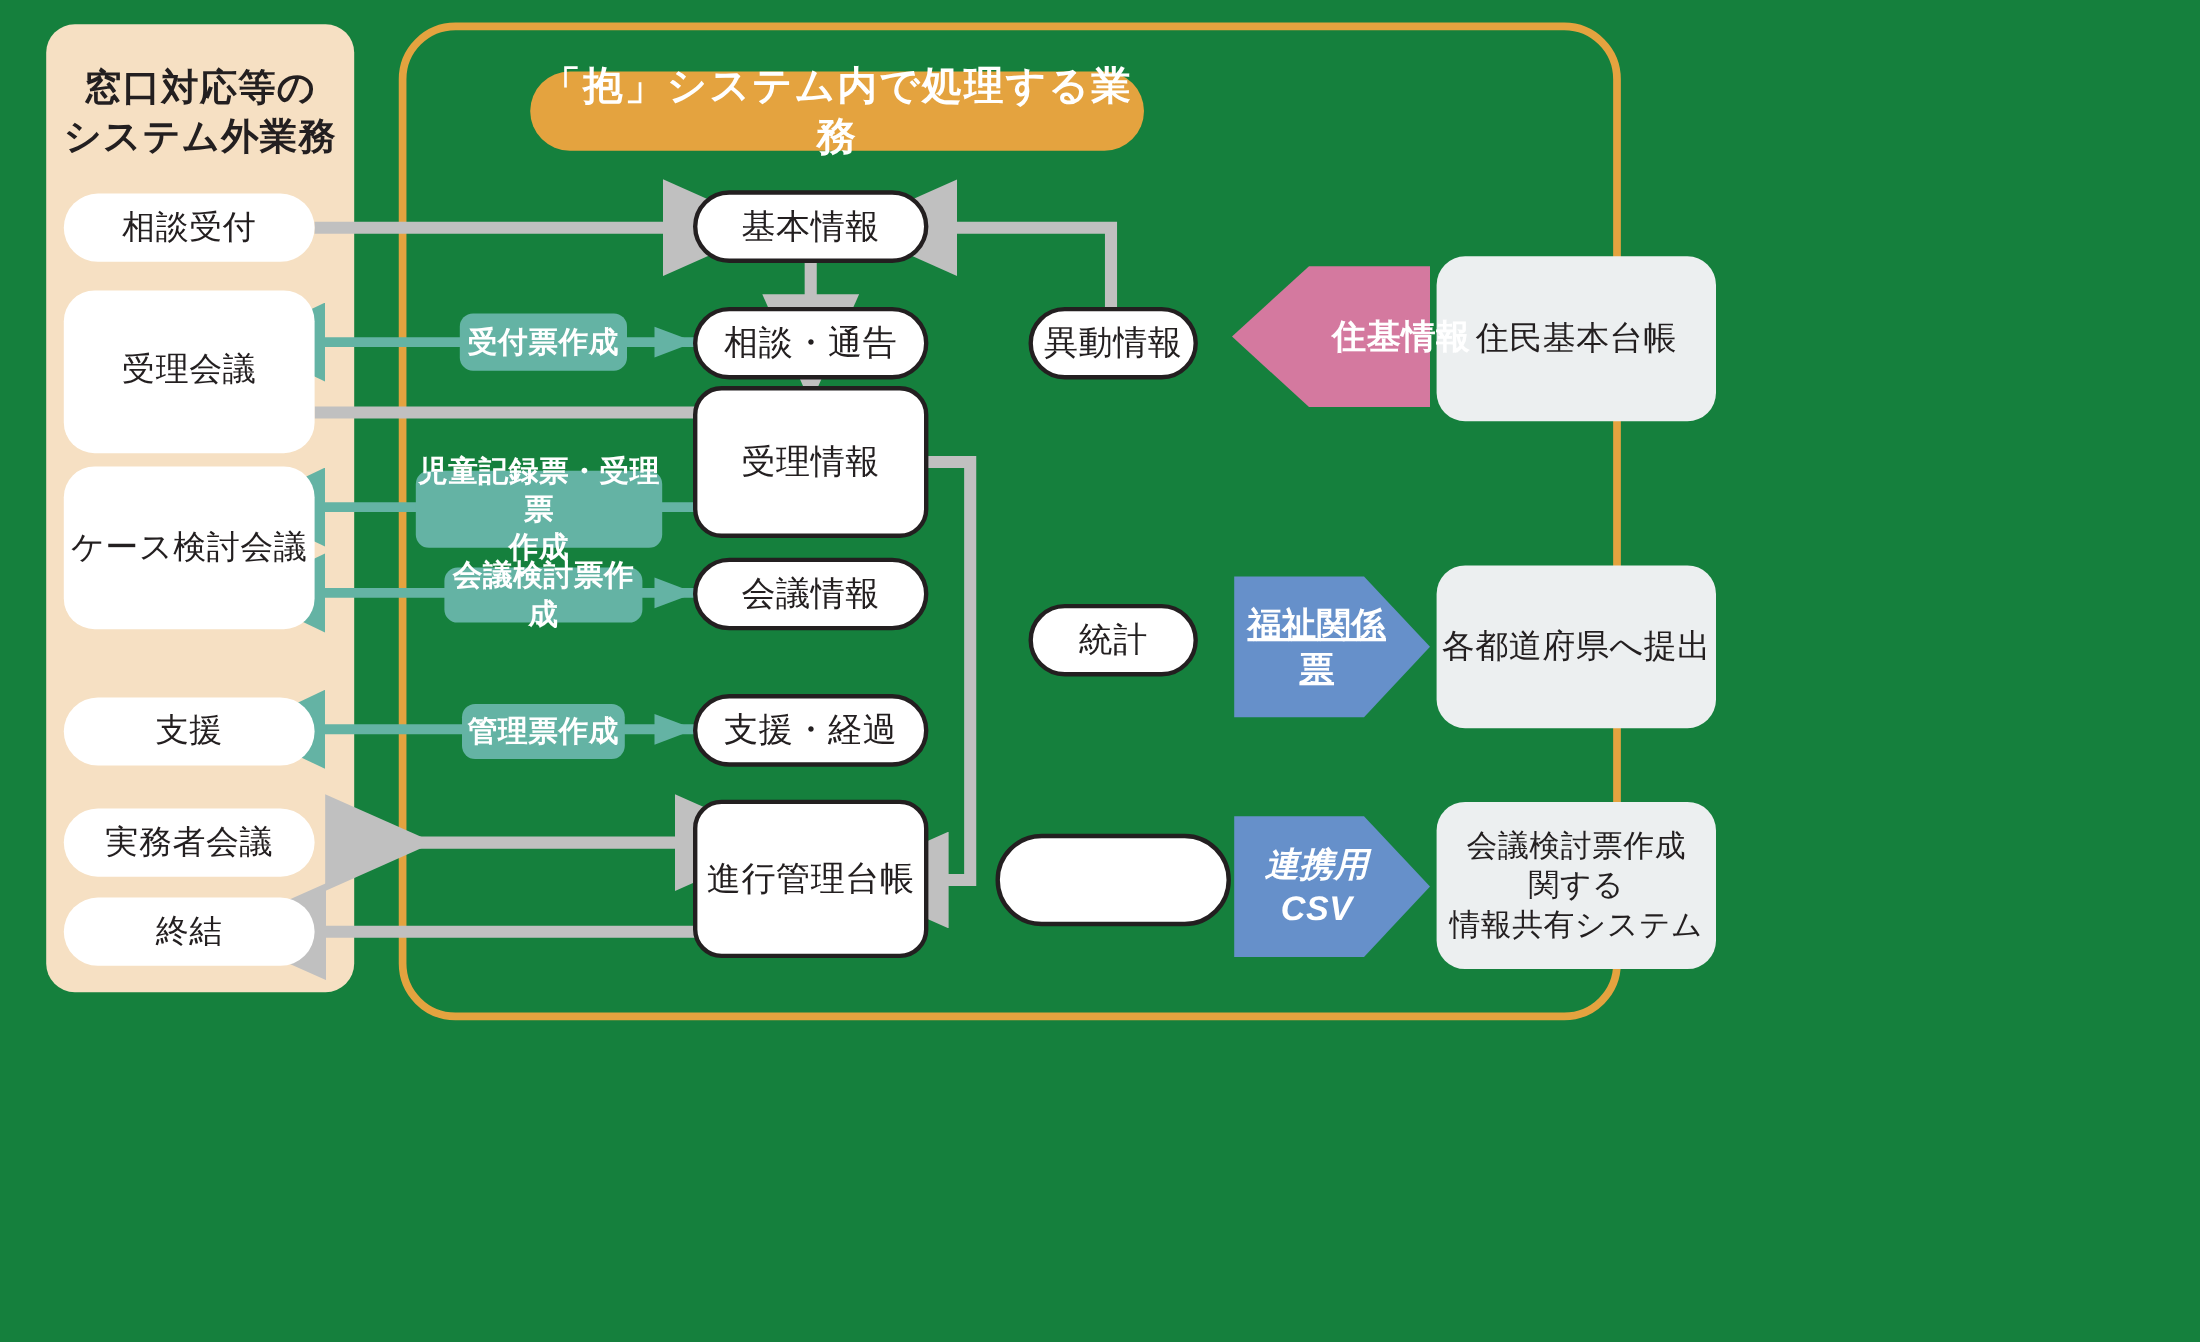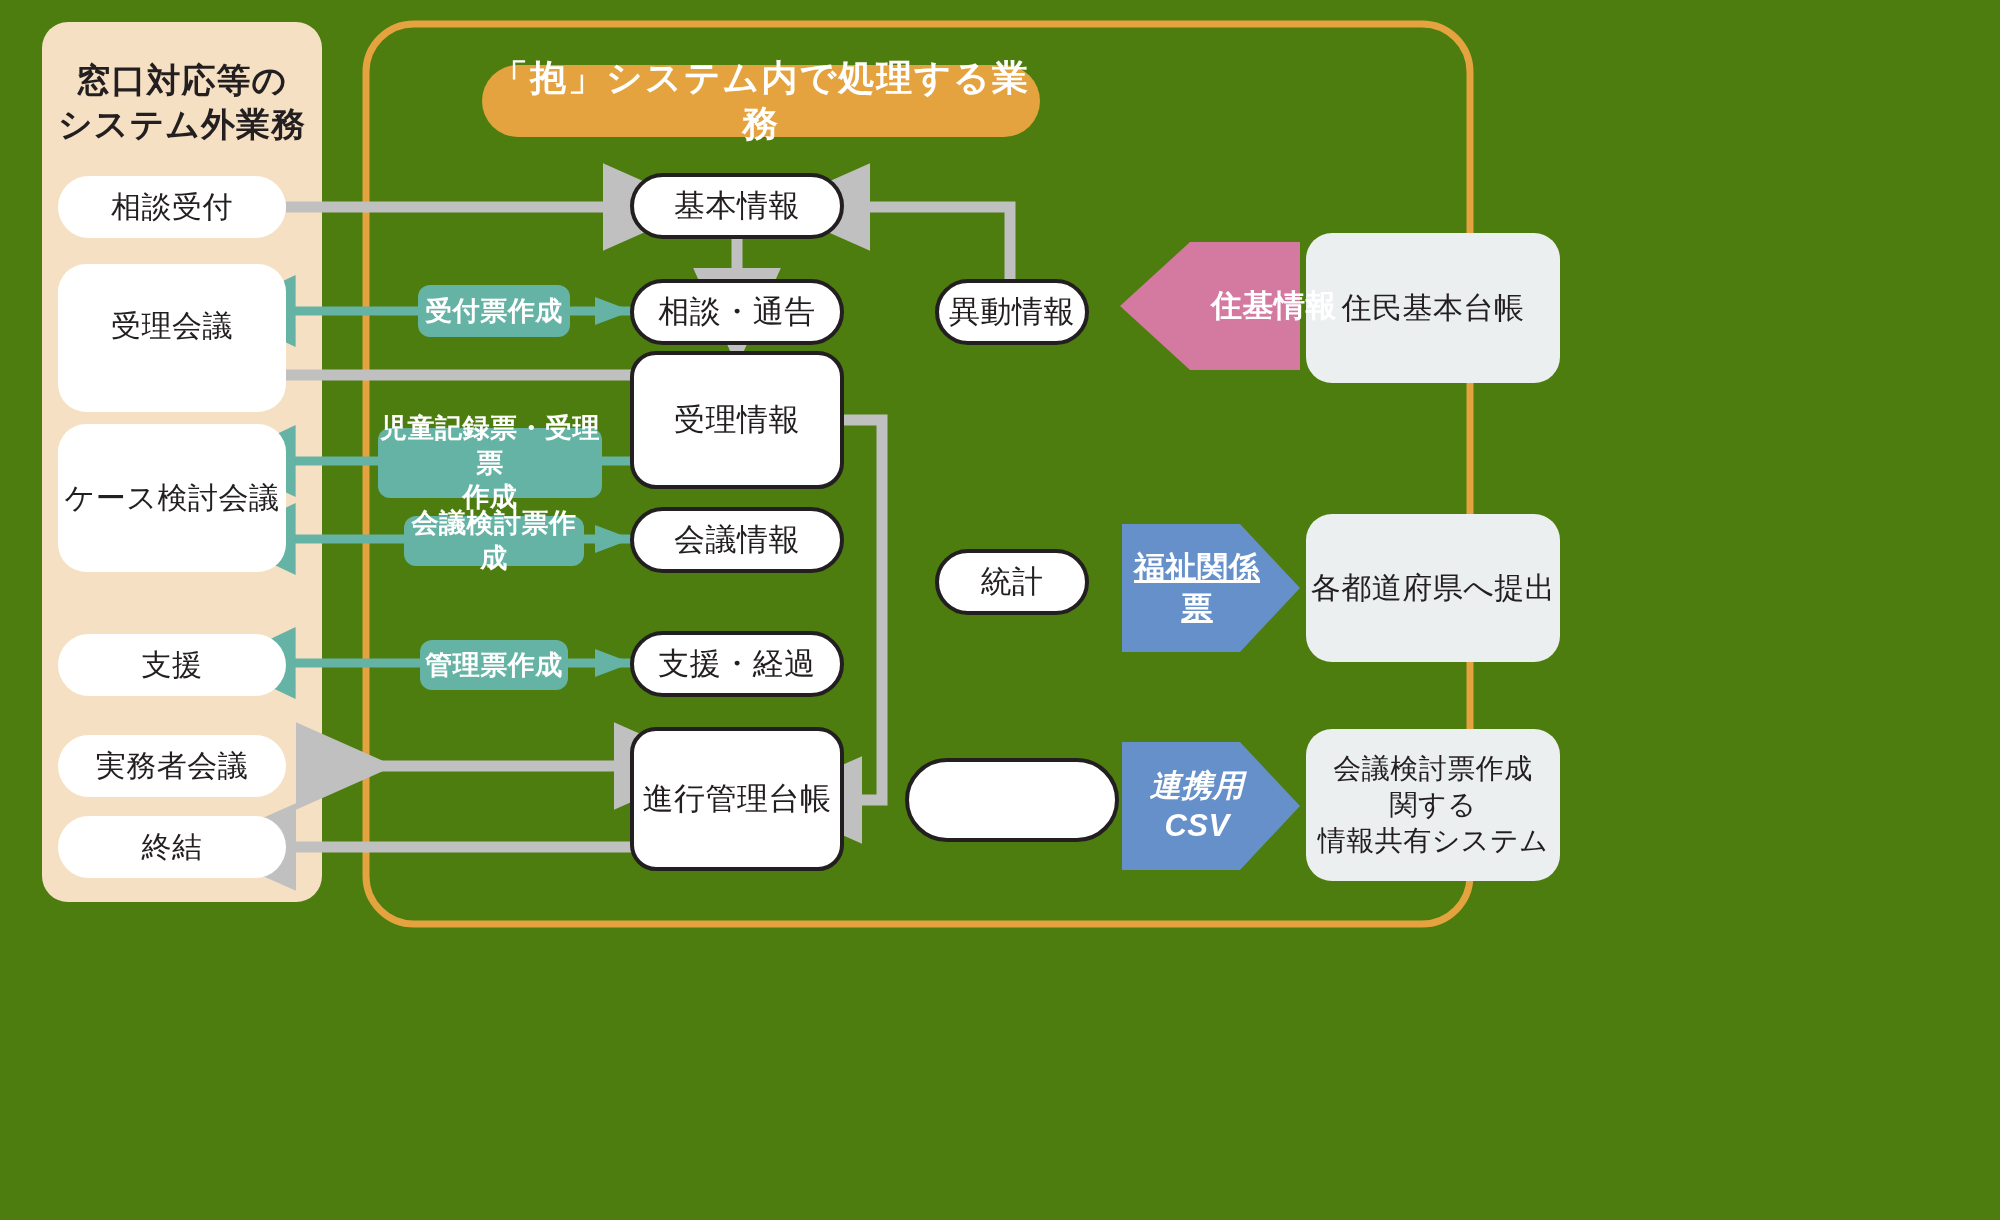--- a/index.html
+++ b/index.html
@@ -7,21 +7,21 @@
     padding: 0;
     background: #ffffff;
   }
   body {
     font-family: "Liberation Sans", "DejaVu Sans", sans-serif;
   }
   #stage {
     position: relative;
     width: 2000px;
     height: 1220px;
-    background: #4d7c0f;
+    background: #15803d;
     overflow: hidden;
   }
   svg.layer {
     position: absolute;
     left: 0;
     top: 0;
     width: 2000px;
     height: 1220px;
   }
   .lbl {
@@ -154,21 +154,21 @@
 
     <rect x="1306" y="233" width="254" height="150" rx="26" ry="26" fill="#eceff0"></rect>
     <rect x="1306" y="514" width="254" height="148" rx="26" ry="26" fill="#eceff0"></rect>
     <rect x="1306" y="729" width="254" height="152" rx="26" ry="26" fill="#eceff0"></rect>
   </svg>
 
   <div class="lbl panel-title" style="left:42px; top:58px; width:280px; height:90px;">窓口対応等の
 システム外業務</div>
 
   <div class="lbl outer-text" style="left:58px; top:176px; width:228px; height:62px;">相談受付</div>
-  <div class="lbl outer-text" style="left:58px; top:252px; width:228px; height:148px;">受理会議</div>
+  <div class="lbl outer-text" style="left:58px; top:262px; width:228px; height:148px;">受理会議</div>
   <div class="lbl outer-text" style="left:58px; top:424px; width:228px; height:148px;">ケース検討会議</div>
   <div class="lbl outer-text" style="left:58px; top:634px; width:228px; height:62px;">支援</div>
   <div class="lbl outer-text" style="left:58px; top:735px; width:228px; height:62px;">実務者会議</div>
   <div class="lbl outer-text" style="left:58px; top:816px; width:228px; height:62px;">終結</div>
 
   <div class="lbl banner-text" style="left:482px; top:65px; width:558px; height:72px;">「抱」システム内で処理する業務</div>
 
   <div class="lbl node-text" style="left:632px; top:175px; width:210px; height:62px;">基本情報</div>
   <div class="lbl node-text" style="left:632px; top:281px; width:210px; height:62px;">相談・通告</div>
   <div class="lbl node-text" style="left:632px; top:353px; width:210px; height:134px;">受理情報</div>

